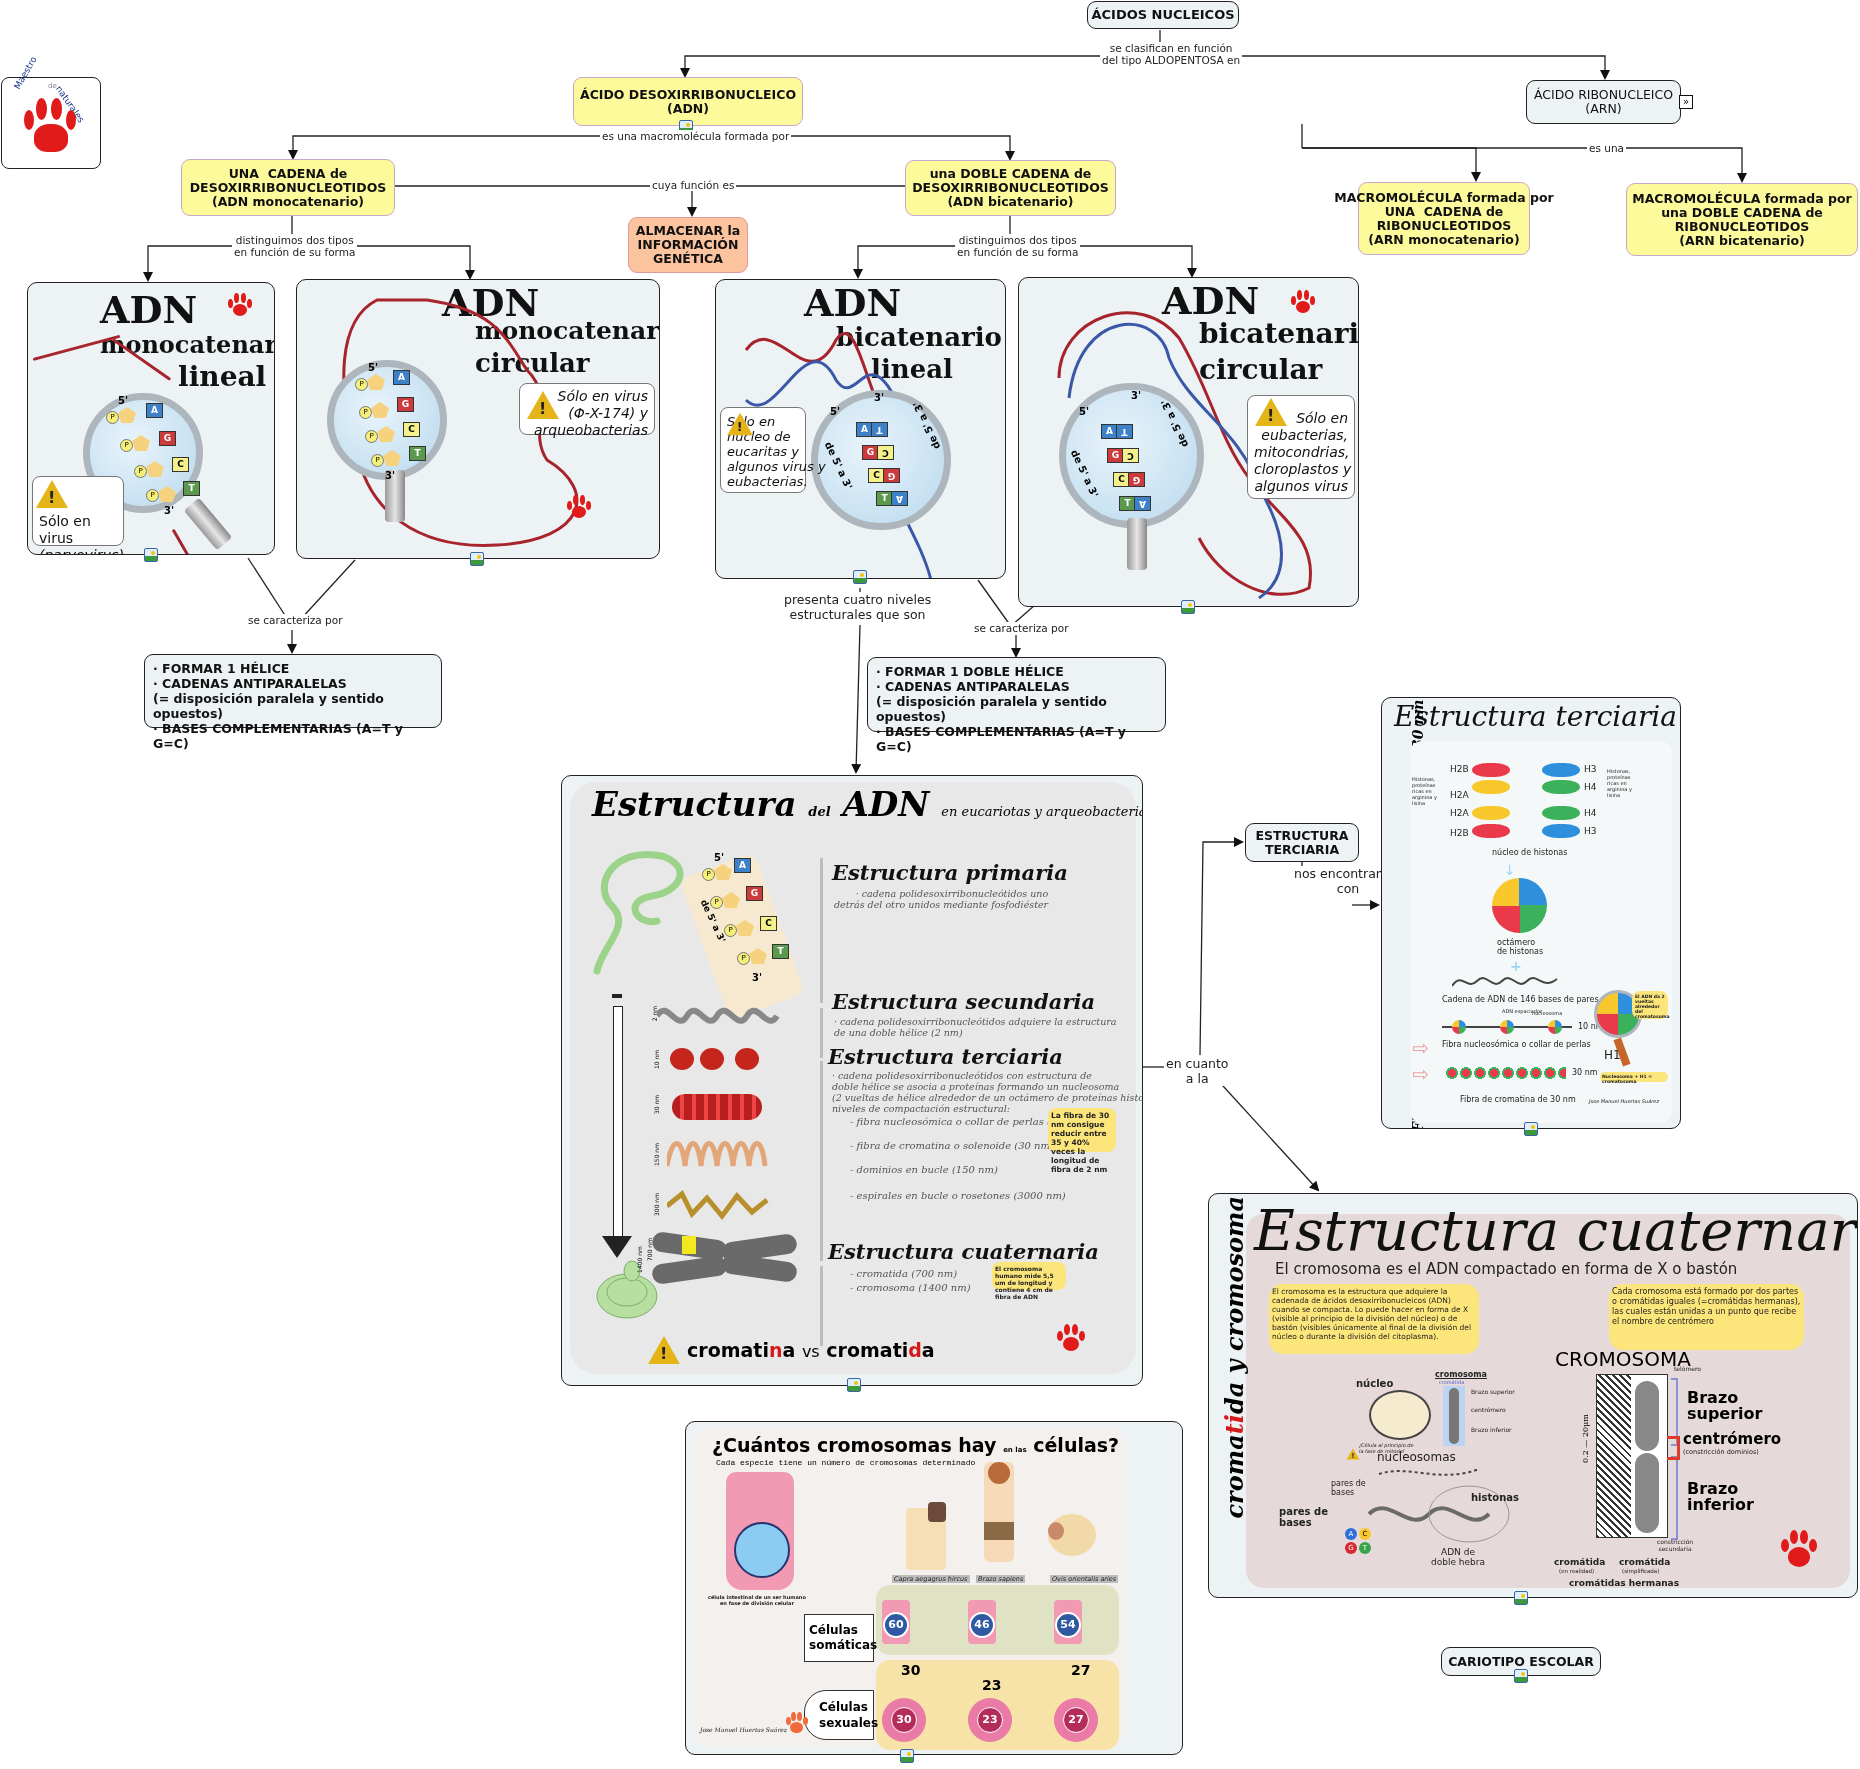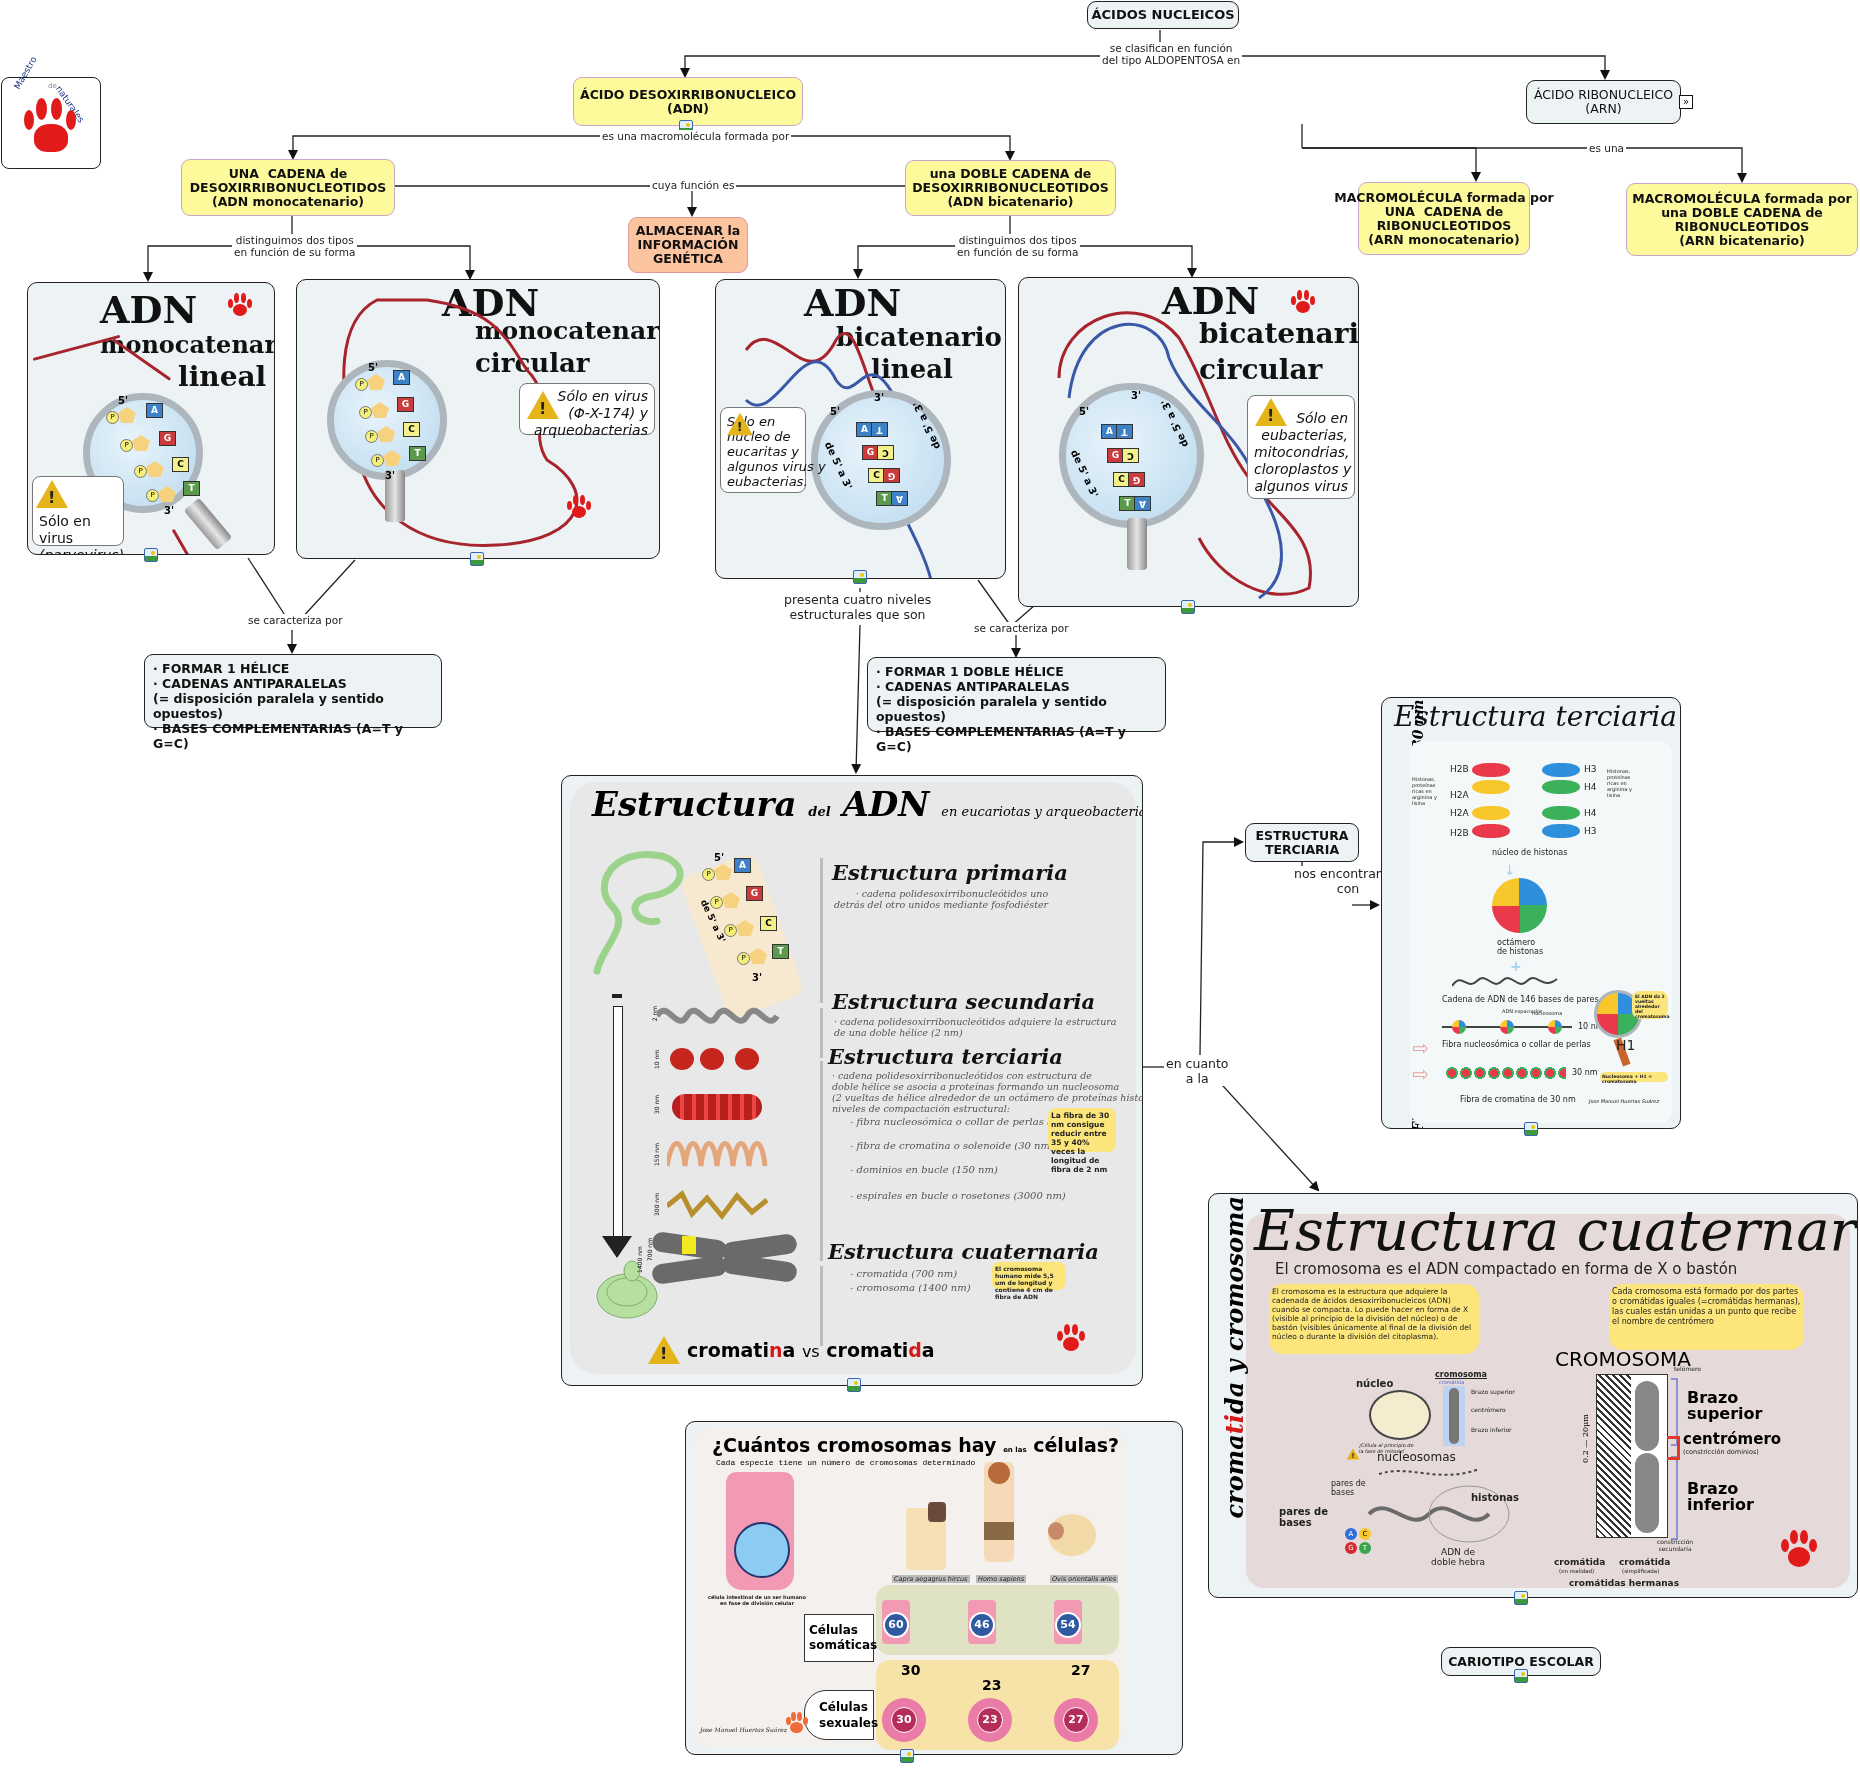--- a/index.html
+++ b/index.html
@@ -463,21 +463,21 @@
   <span class="abs" style="left:166px;top:322px;width:14px;height:14px;border-radius:50%;background:conic-gradient(#2e8fdc 0 25%,#3cb15c 25% 50%,#e9394a 50% 75%,#f7c72c 75% 100%);"></span>
   <div class="mini" style="left:196px;top:324px;">10 nm</div>
   <div class="mini" style="left:60px;top:342px;">Fibra nucleosómica o collar de perlas</div>
   <div class="abs" style="left:30px;top:338px;color:#e9a4a4;font-size:20px;">⇨</div>
   <div class="abs" style="left:64px;top:366px;width:120px;height:18px;background:repeating-radial-gradient(circle at 6px 9px,#e9394a 0 4px,#3cb15c 4px 6px,transparent 6px 12px);background-size:14px 18px;"></div>
   <div class="abs" style="left:30px;top:364px;color:#e9a4a4;font-size:20px;">⇨</div>
   <div class="mini" style="left:190px;top:370px;">30 nm</div>
   <div class="mini" style="left:78px;top:397px;">Fibra de cromatina de 30 nm</div>
   <div class="magnifier" style="left:212px;top:292px;width:48px;height:48px;border-width:3px;background:conic-gradient(#2e8fdc 0 25%,#3cb15c 25% 50%,#e9394a 50% 75%,#f7c72c 75% 100%);"></div>
   <div class="abs" style="left:236px;top:340px;width:8px;height:28px;background:#c7662a;transform:rotate(-20deg);"></div>
-  <div class="mini" style="left:222px;top:339px;font-size:14px;margin-left:12px;">H1</div>
+  <div class="mini" style="left:222px;top:350px;font-size:12px;">H1</div>
   <div class="bubble-y" style="left:250px;top:293px;width:36px;height:28px;font-size:4.5px;line-height:5px;">El ADN da 2 vueltas alrededor del cromatosoma</div>
   <div class="bubble-y" style="left:218px;top:374px;width:68px;height:10px;font-size:4.5px;line-height:5px;padding:2px;">Nucleosoma + H1 = cromatosoma</div>
   <div class="mini" style="left:207px;top:400px;font-size:5px;font-style:italic;">Jose Manuel Huertas Suárez</div>
 </div>
 <span class="imgicon" style="left:1524px;top:1122px;"></span>
 
 <div class="panel" style="left:1208px;top:1193px;width:650px;height:405px;">
   <div class="abs" style="left:37px;top:20px;width:604px;height:374px;background:#e6d9da;border-radius:18px;"></div>
   <div class="abs" style="left:-105px;top:180px;width:260px;font-family:'DejaVu Serif',serif;font-style:italic;font-weight:bold;font-size:24px;transform:rotate(-90deg);text-align:center;white-space:nowrap;">
     <span>croma</span><span style="color:#d61a1a;">ti</span><span>da y cromosoma</span>
@@ -571,21 +571,21 @@
       <span class="abs" style="left:22px;top:-6px;width:18px;height:20px;background:#6b4a3c;border-radius:4px;"></span>
     </div>
   <div class="abs" style="left:298px;top:40px;width:30px;height:100px;background:#f6dab8;border-radius:6px;">
       <span class="abs" style="left:4px;top:0;width:22px;height:22px;background:#b86a3a;border-radius:50%;"></span>
       <span class="abs" style="left:0;top:60px;width:30px;height:18px;background:#8a6a44;"></span>
     </div>
                                     <div class="abs" style="left:362px;top:92px;width:48px;height:42px;background:#f2d9a8;border-radius:50%;">
       <span class="abs" style="left:0;top:8px;width:16px;height:18px;background:#c98a6b;border-radius:50%;"></span>
     </div>
   <div class="mini" style="left:206px;top:153px;background:#bbb;padding:0 2px;font-size:6.5px;font-style:italic;">Capra aegagrus hircus</div>
-  <div class="mini" style="left:290px;top:153px;background:#bbb;padding:0 2px;font-size:6.5px;font-style:italic;">Homo sapiens</div>
+  <div class="mini" style="left:290px;top:153px;background:#bbb;padding:0 2px;font-size:6.5px;font-style:italic;">Brazo sapiens</div>
   <div class="mini" style="left:364px;top:153px;background:#bbb;padding:0 2px;font-size:6.5px;font-style:italic;">Ovis orientalis aries</div>
 
   <div class="abs" style="left:190px;top:163px;width:243px;height:70px;background:#e0e3c3;border-radius:14px;"></div>
   <div class="abs" style="left:118px;top:192px;width:70px;height:48px;background:#fff;border:1px solid #333;font-size:12px;font-weight:bold;line-height:15px;padding:8px 4px;box-sizing:border-box;white-space:pre;">Células
 somáticas</div>
   <div class="abs" style="left:196px;top:178px;width:28px;height:44px;background:#f29ab4;border-radius:4px;"></div>
   <div class="cellbadge" style="left:197px;top:190px;">60</div>
   <div class="abs" style="left:282px;top:178px;width:28px;height:44px;background:#f29ab4;border-radius:4px;"></div>
   <div class="cellbadge" style="left:283px;top:190px;">46</div>
   <div class="abs" style="left:368px;top:178px;width:28px;height:44px;background:#f29ab4;border-radius:4px;"></div>

